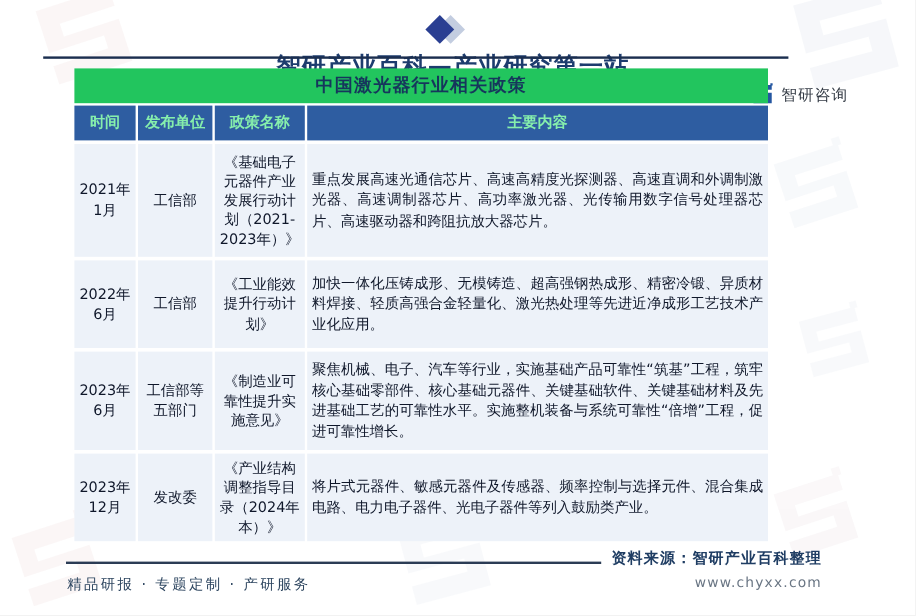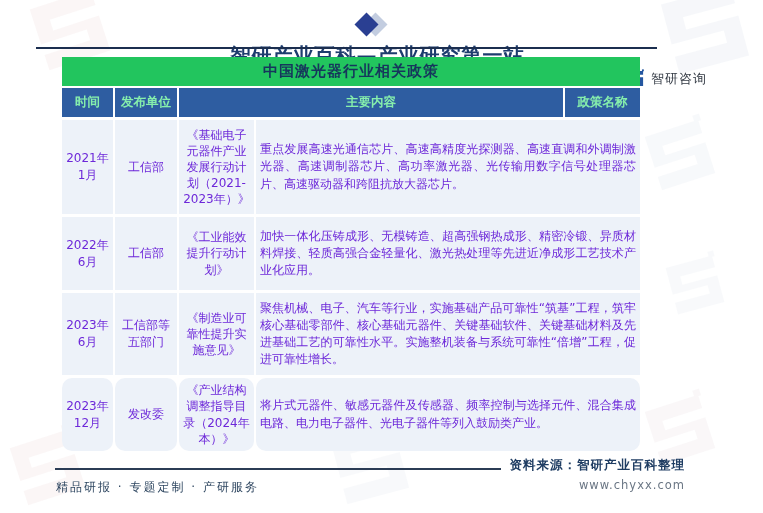--- a/index.html
+++ b/index.html
@@ -33,29 +33,29 @@
                color:#16365c; letter-spacing:1px; }
   .row { display:flex; gap:2px; margin-top:2px; }
   .row.data { margin-top:3px; }
   .c1 { flex:0 0 51px; }
   .c2 { flex:0 0 62px; }
   .c3 { flex:0 0 75px; }
   .c4 { flex:1 1 auto; }
   .th { background:#2e5da1; color:#86efac; font-weight:bold; font-size:12.5px;
         height:29px; display:flex; align-items:center; justify-content:center; }
   .td { background:#edf2f9; display:flex; align-items:center; font-size:12px;
-        color:#6d28d9; }
+        color:#0f172a; }
   .td.center { justify-content:center; text-align:center; padding:4px 2px; }
   .td.content { padding:6px 4px; text-align:justify; line-height:1.42; }
   .pre { white-space:pre-line; line-height:1.4; }
   .policy-name { line-height:1.35; }
   .row.r1 .td { min-height:94px; }
   .row.r2 .td { min-height:73px; }
   .row.r3 .td { min-height:82px; }
-  .row.r4 .td { min-height:73px;border-radius:10px; }
+  .row.r4 .td { min-height:73px; }
 
   
   .footer-rule { position:absolute; top:468px; left:55px; width:446px; height:2px;
                  background:#2b3c55; }
   .footer-services { position:absolute; left:56px; top:479px; font-size:12px;
                      color:#2e4660; letter-spacing:2px; }
   .footer-source { position:absolute; right:78px; top:457px; text-align:right; }
   .footer-source .src { font-size:12.5px; font-weight:bold; color:#1f3d63;
                         letter-spacing:1px; }
   .footer-source .web { font-size:11.5px; color:#6a7684; margin-top:4px;
@@ -113,22 +113,22 @@
     </span>
   </div>
   <div class="header-rule"></div>
 
   <div class="policy-table">
     <div class="tbl-title">中国激光器行业相关政策</div>
 
     <div class="row">
       <div class="th c1">时间</div>
       <div class="th c2">发布单位</div>
+      <div class="th c3">政策名称</div>
       <div class="th c4">主要内容</div>
-      <div class="th c3">政策名称</div>
     </div>
 
     <div class="row data r1">
       <div class="td c1 center pre">2021年
 1月</div>
       <div class="td c2 center pre">工信部</div>
       <div class="td c3 center policy-name">《基础电子元器件产业发展行动计划（2021-2023年）》</div>
       <div class="td c4 content">重点发展高速光通信芯片、高速高精度光探测器、高速直调和外调制激光器、高速调制器芯片、高功率激光器、光传输用数字信号处理器芯片、高速驱动器和跨阻抗放大器芯片。</div>
     </div>
 

